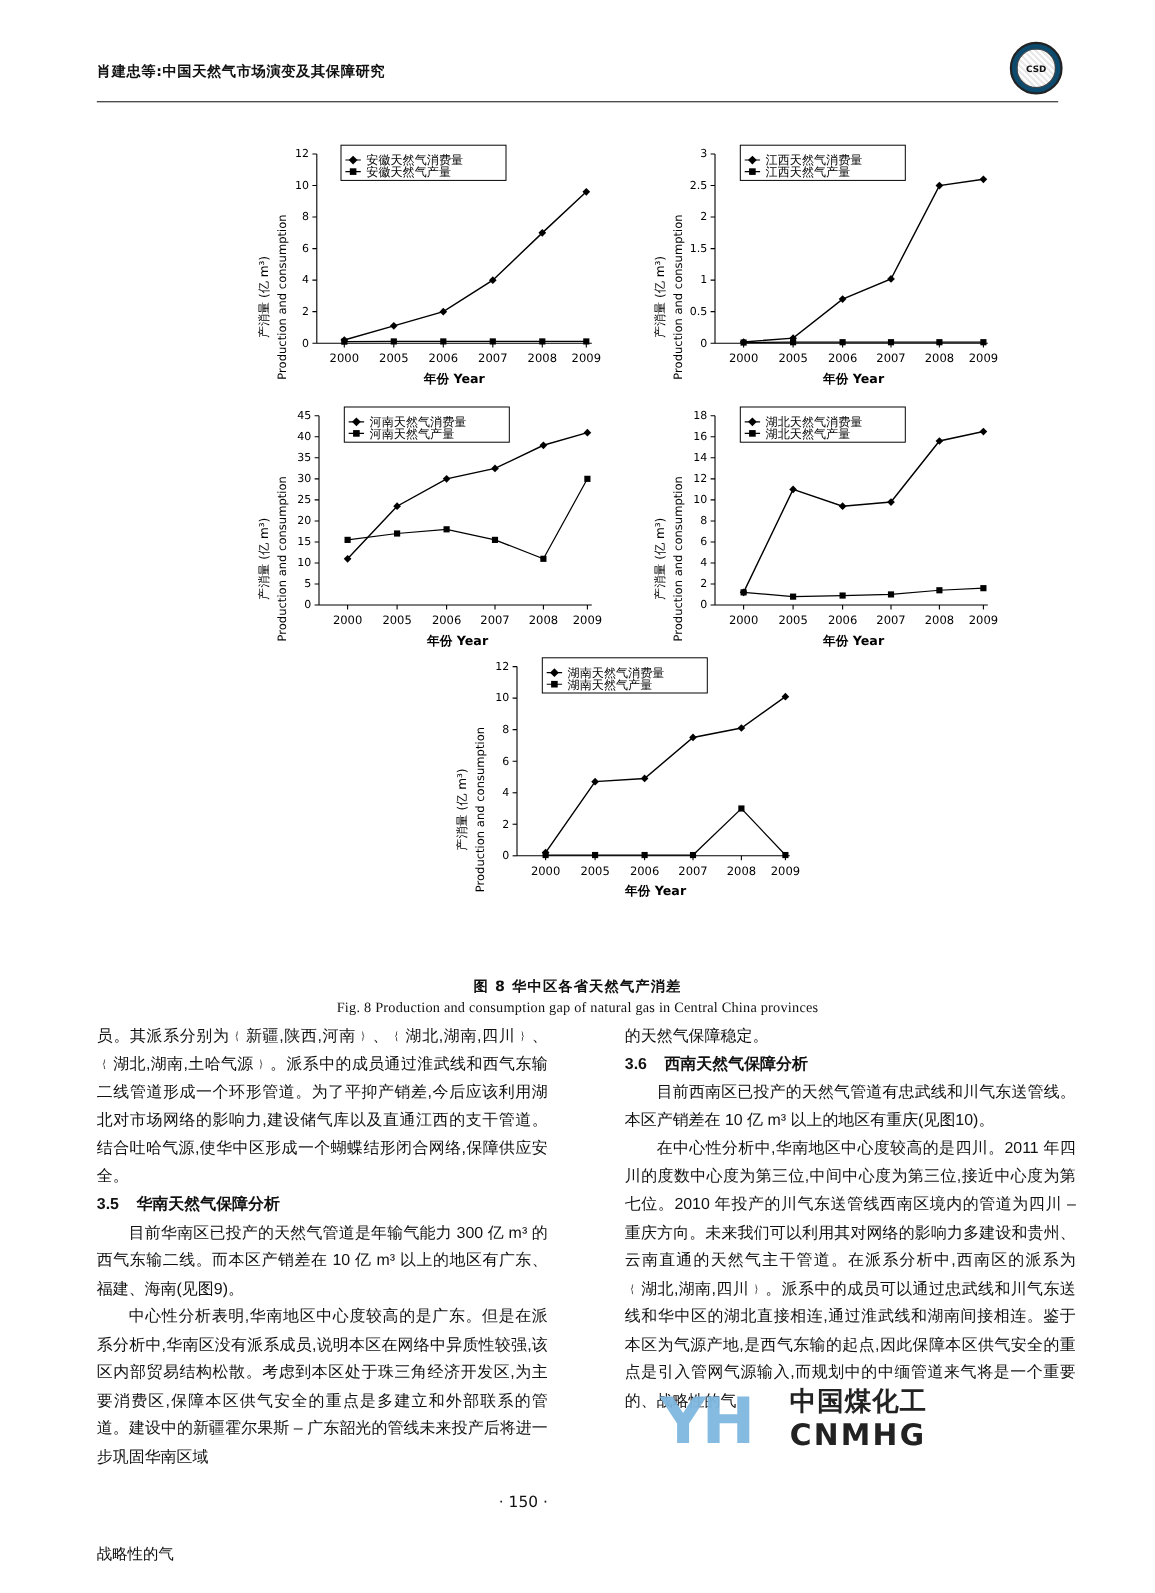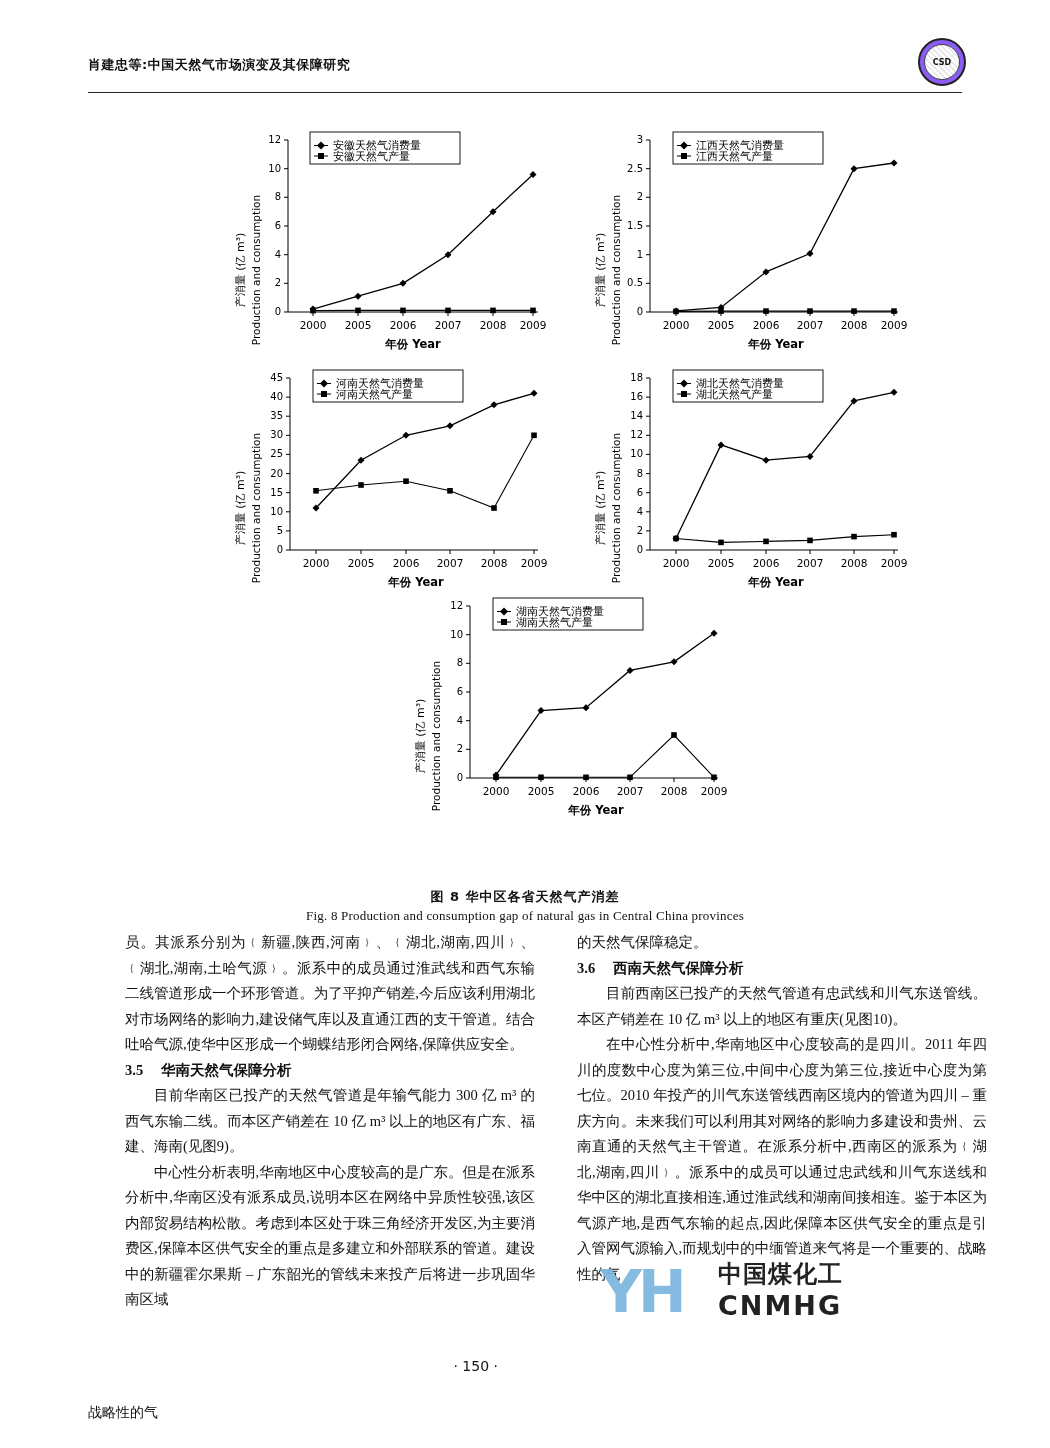--- a/index.html
+++ b/index.html
@@ -15,21 +15,21 @@
     position:absolute;left:88px;top:56px;width:874px;
     border-bottom:1px solid #222;padding-bottom:18px;
   }
   .header-title{
     font-family:"DejaVu Sans", sans-serif;
     font-size:13px;font-weight:bold;letter-spacing:0.5px;
   }
   .logo-badge{
     position:absolute;right:-4px;top:-18px;width:44px;height:44px;border-radius:50%;
     border:2px solid #222;display:flex;align-items:center;justify-content:center;
-    background:#8b5cf6;
+    background:#0c4a6e;
   }
   .logo-badge .inner{
     width:34px;height:34px;border-radius:50%;border:1px solid #444;
     display:flex;align-items:center;justify-content:center;
     font-size:8px;font-weight:bold;font-family:"DejaVu Sans",sans-serif;
     background:repeating-linear-gradient(45deg,#fff,#fff 2px,#e8e8e8 2px,#e8e8e8 4px);
   }
 
   
   .figure-area{position:absolute;left:88px;top:110px;width:874px;height:780px;}
@@ -44,23 +44,23 @@
     letter-spacing:1px;
     text-align:center;
   }
   .fig-caption .en{
     font-size:13px;margin-top:2px;letter-spacing:0.2px;
   }
 
   
   .cols{position:absolute;left:88px;top:930px;width:874px;height:430px;}
   .col{position:absolute;top:0;width:410px;font-size:14.5px;line-height:25.5px;
-       font-family:Liberation Serif, serif;text-align:justify;margin-left:37px;}
+       font-family:Liberation Sans, sans-serif;text-align:justify;}
   .col.left{left:0;}
-  .col.right{left:452px;}
+  .col.right{left:480px;}
   .col p{margin:0;}
   .col p.indent{text-indent:2em;}
   .sec-head{
     font-weight:bold;margin-top:4px;margin-bottom:2px;font-size:14.5px;
   }
   .sec-head .num{display:inline-block;min-width:36px;}
 
   .pagenum{
     position:absolute;left:88px;top:1358px;width:410px;text-align:right;
     font-size:14px;font-family:"DejaVu Sans",sans-serif;

